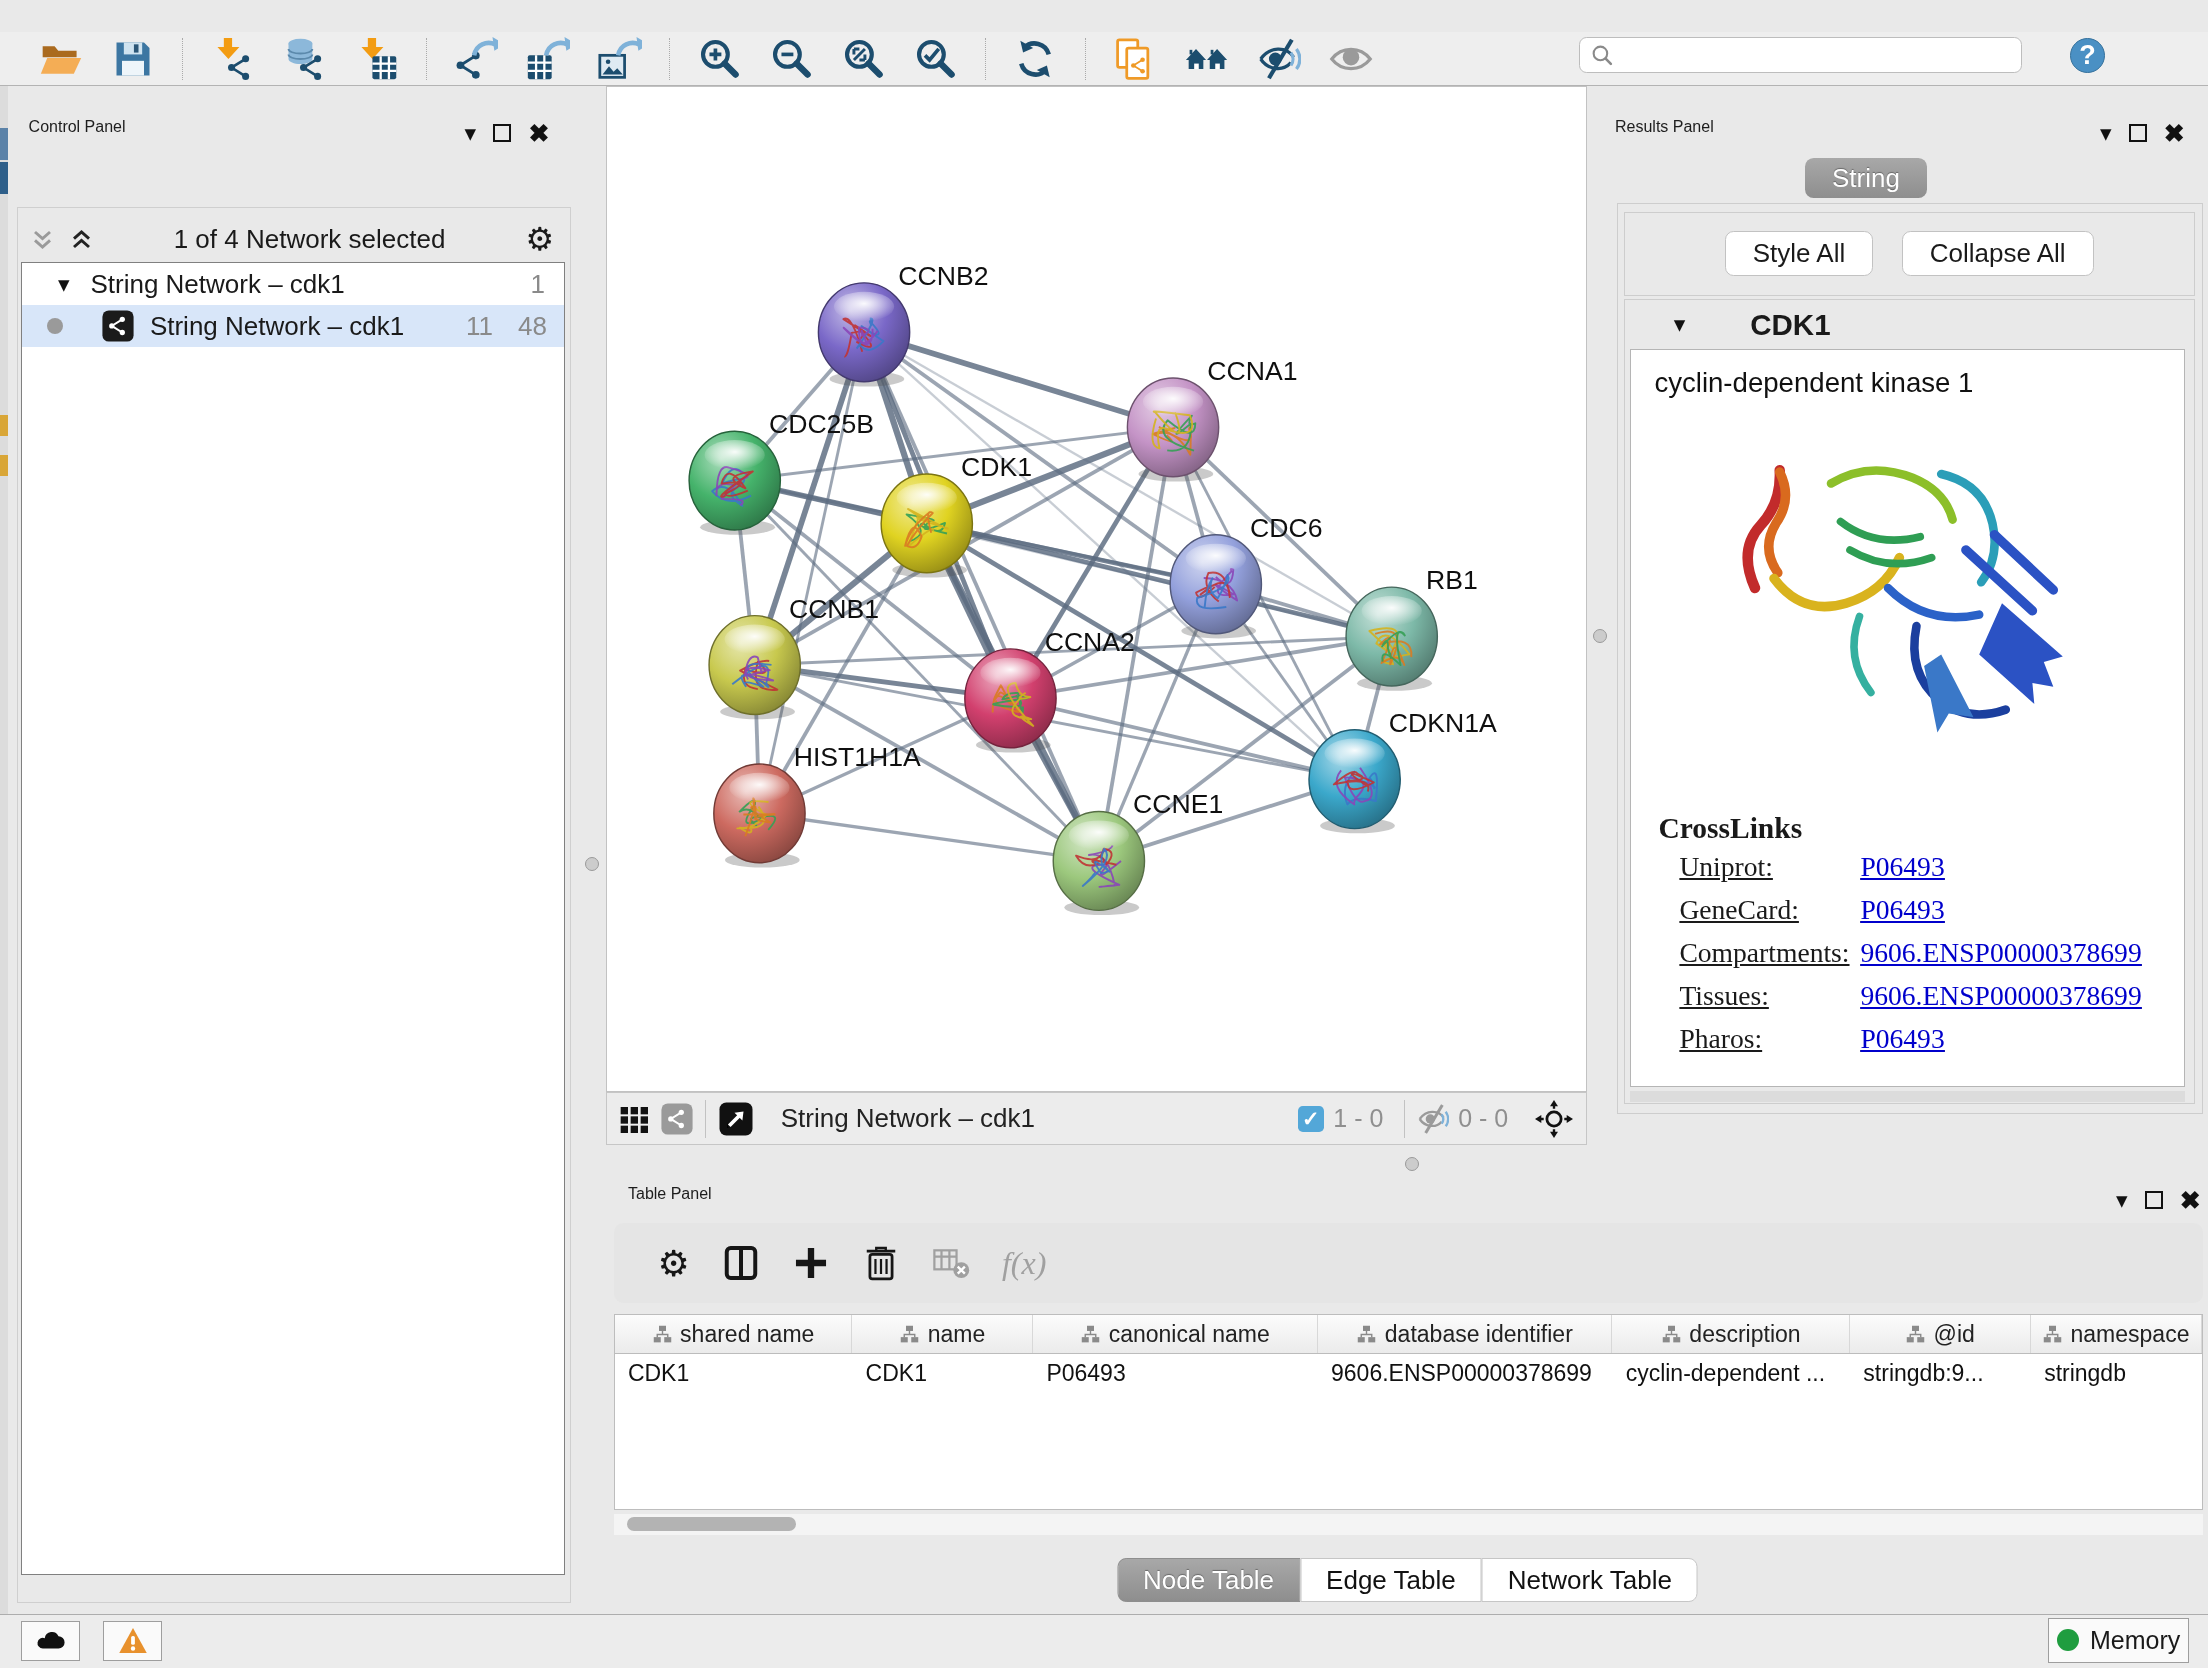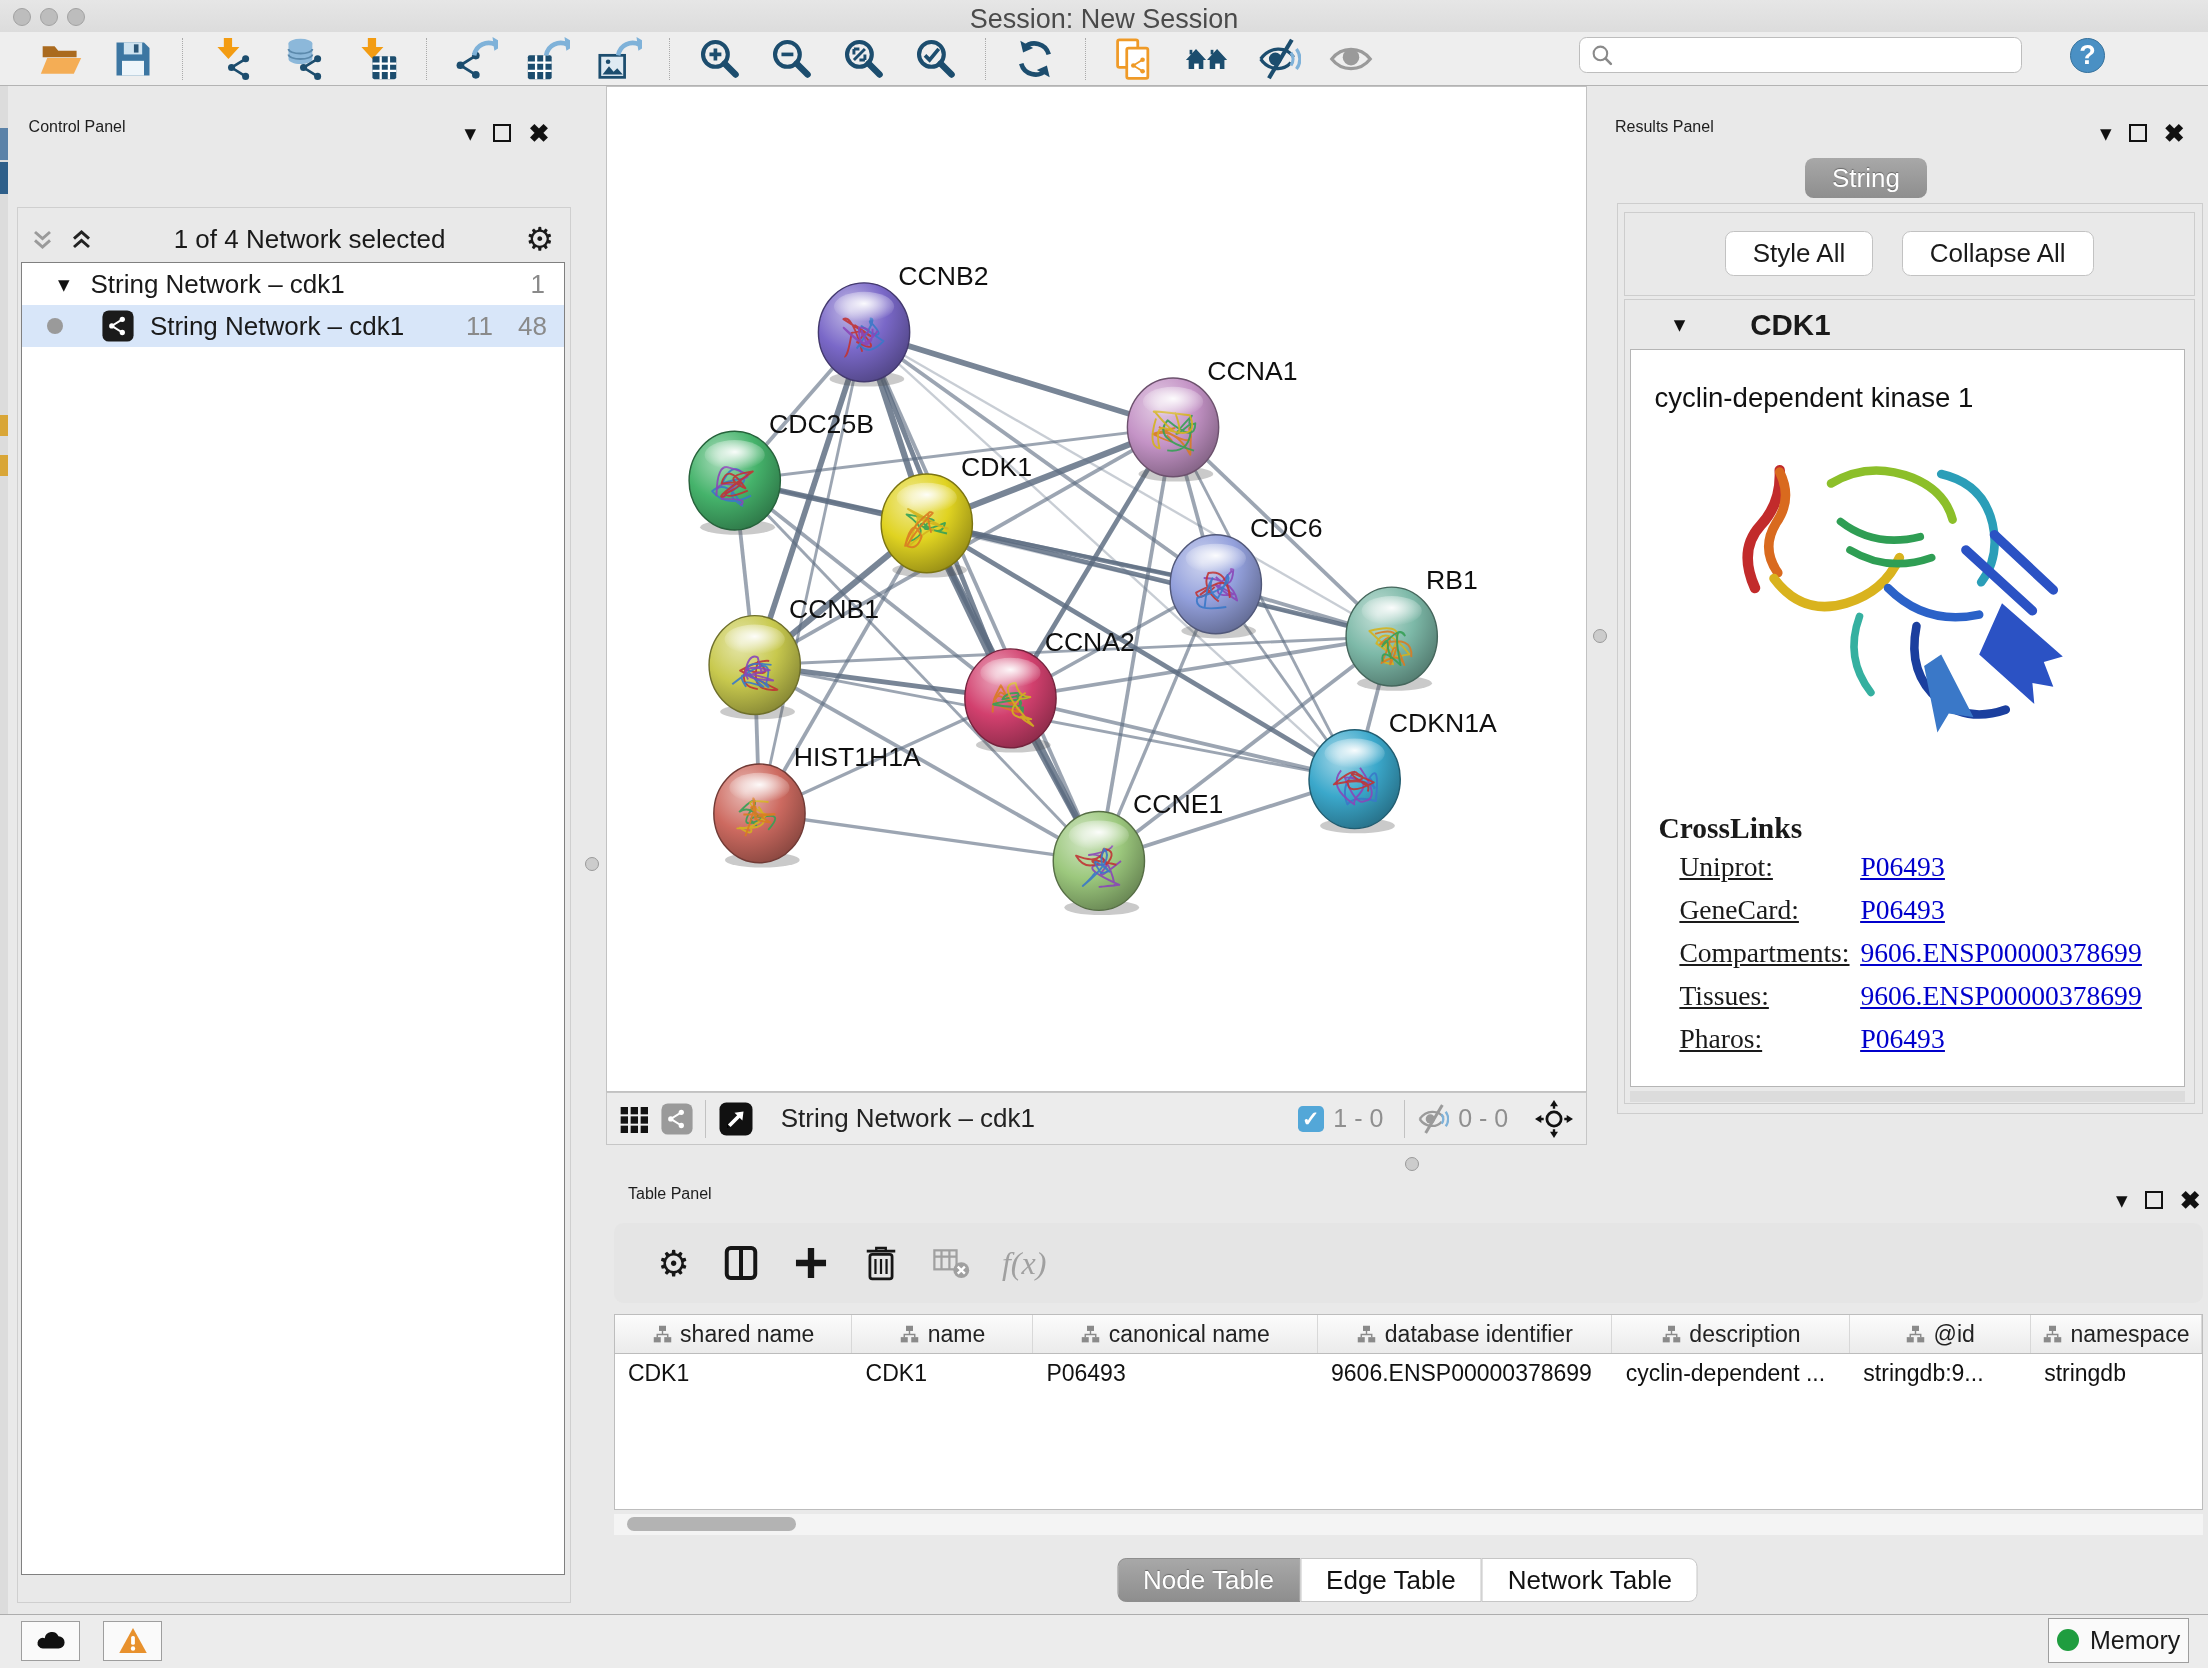--- a/index.html
+++ b/index.html
@@ -83,21 +83,21 @@
   #rp-box{left:19px;top:112px;width:586px;height:911px;background:#e9e9e9;border:1.9px groove #cdcdcd;box-sizing:border-box;}
   #rp-btnbox{left:5.7px;top:7.6px;width:571px;height:84px;border:1.9px groove #cdcdcd;box-sizing:border-box;
              display:flex;align-items:center;justify-content:center;gap:28.5px;}
   .rbtn{height:43px;padding:0 27px;background:#fff;border:1.9px solid #c2c2c2;border-radius:8.6px;
         font-size:26px;display:flex;align-items:center;}
   #rp-genebox{left:5.7px;top:95px;width:571px;height:805px;border:1.9px groove #cdcdcd;box-sizing:border-box;}
   #rp-genehdr{left:0;top:0;width:100%;height:49px;display:flex;align-items:center;}
   #rp-genehdr .tri{margin-left:49px;}
   #gene-symbol{font-size:29.5px;font-weight:bold;margin-left:65px;}
   #rp-white{left:5.7px;top:49px;width:555px;height:738px;background:#fff;border:1px solid #b5b5b5;box-sizing:border-box;}
-  #gene-desc{left:23px;top:32px;font-size:27.6px;color:#111;}
+  #gene-desc{left:23px;top:17px;font-size:27.6px;color:#111;}
   #protein-img{left:86px;top:67px;}
   #crosslinks{left:27px;top:462px;font-family:"Liberation Serif",serif;}
   #cl-heading{font-size:29.5px;font-weight:bold;}
   .cl-row{display:flex;height:43px;align-items:center;font-size:27.6px;text-decoration:underline;}
   .cl-label{width:181px;margin-left:21px;}
   .cl-link{color:#0000cc;text-decoration:underline;}
   #rp-foot{left:5.7px;top:791px;width:555px;height:11.4px;background:#dcdcdc;}
 
   
   #tpanel{left:606px;top:1179px;width:1603px;height:435px;}
@@ -341,26 +341,20 @@
 
 <div id="app">
 
   <div class="abs" id="sliver">
     <div class="sl" style="top:42px;height:32px;background:#5b82a8"></div>
     <div class="sl" style="top:76px;height:32px;background:#2e5f8a"></div>
     <div class="sl" style="top:329px;height:21px;background:#d9a637"></div>
     <div class="sl" style="top:369px;height:21px;background:#d9a637"></div>
   </div>
 
-  <div class="abs" id="titlebar">
-    <div class="light" style="left:13.3px"></div>
-    <div class="light" style="left:40px"></div>
-    <div class="light" style="left:67px"></div>
-    <div class="abs" id="win-title">Session: New Session</div>
-  </div>
 
   <div class="abs" id="toolbar">
       <span style="width: 25px;"></span>
       <span class="tgroup">
         <span class="tbtn">
           <svg class="icon" viewBox="0 0 46 46" width="44" height="44">
             <use href="#s-folder"></use>
           </svg>
         </span>
         <span class="tbtn">

